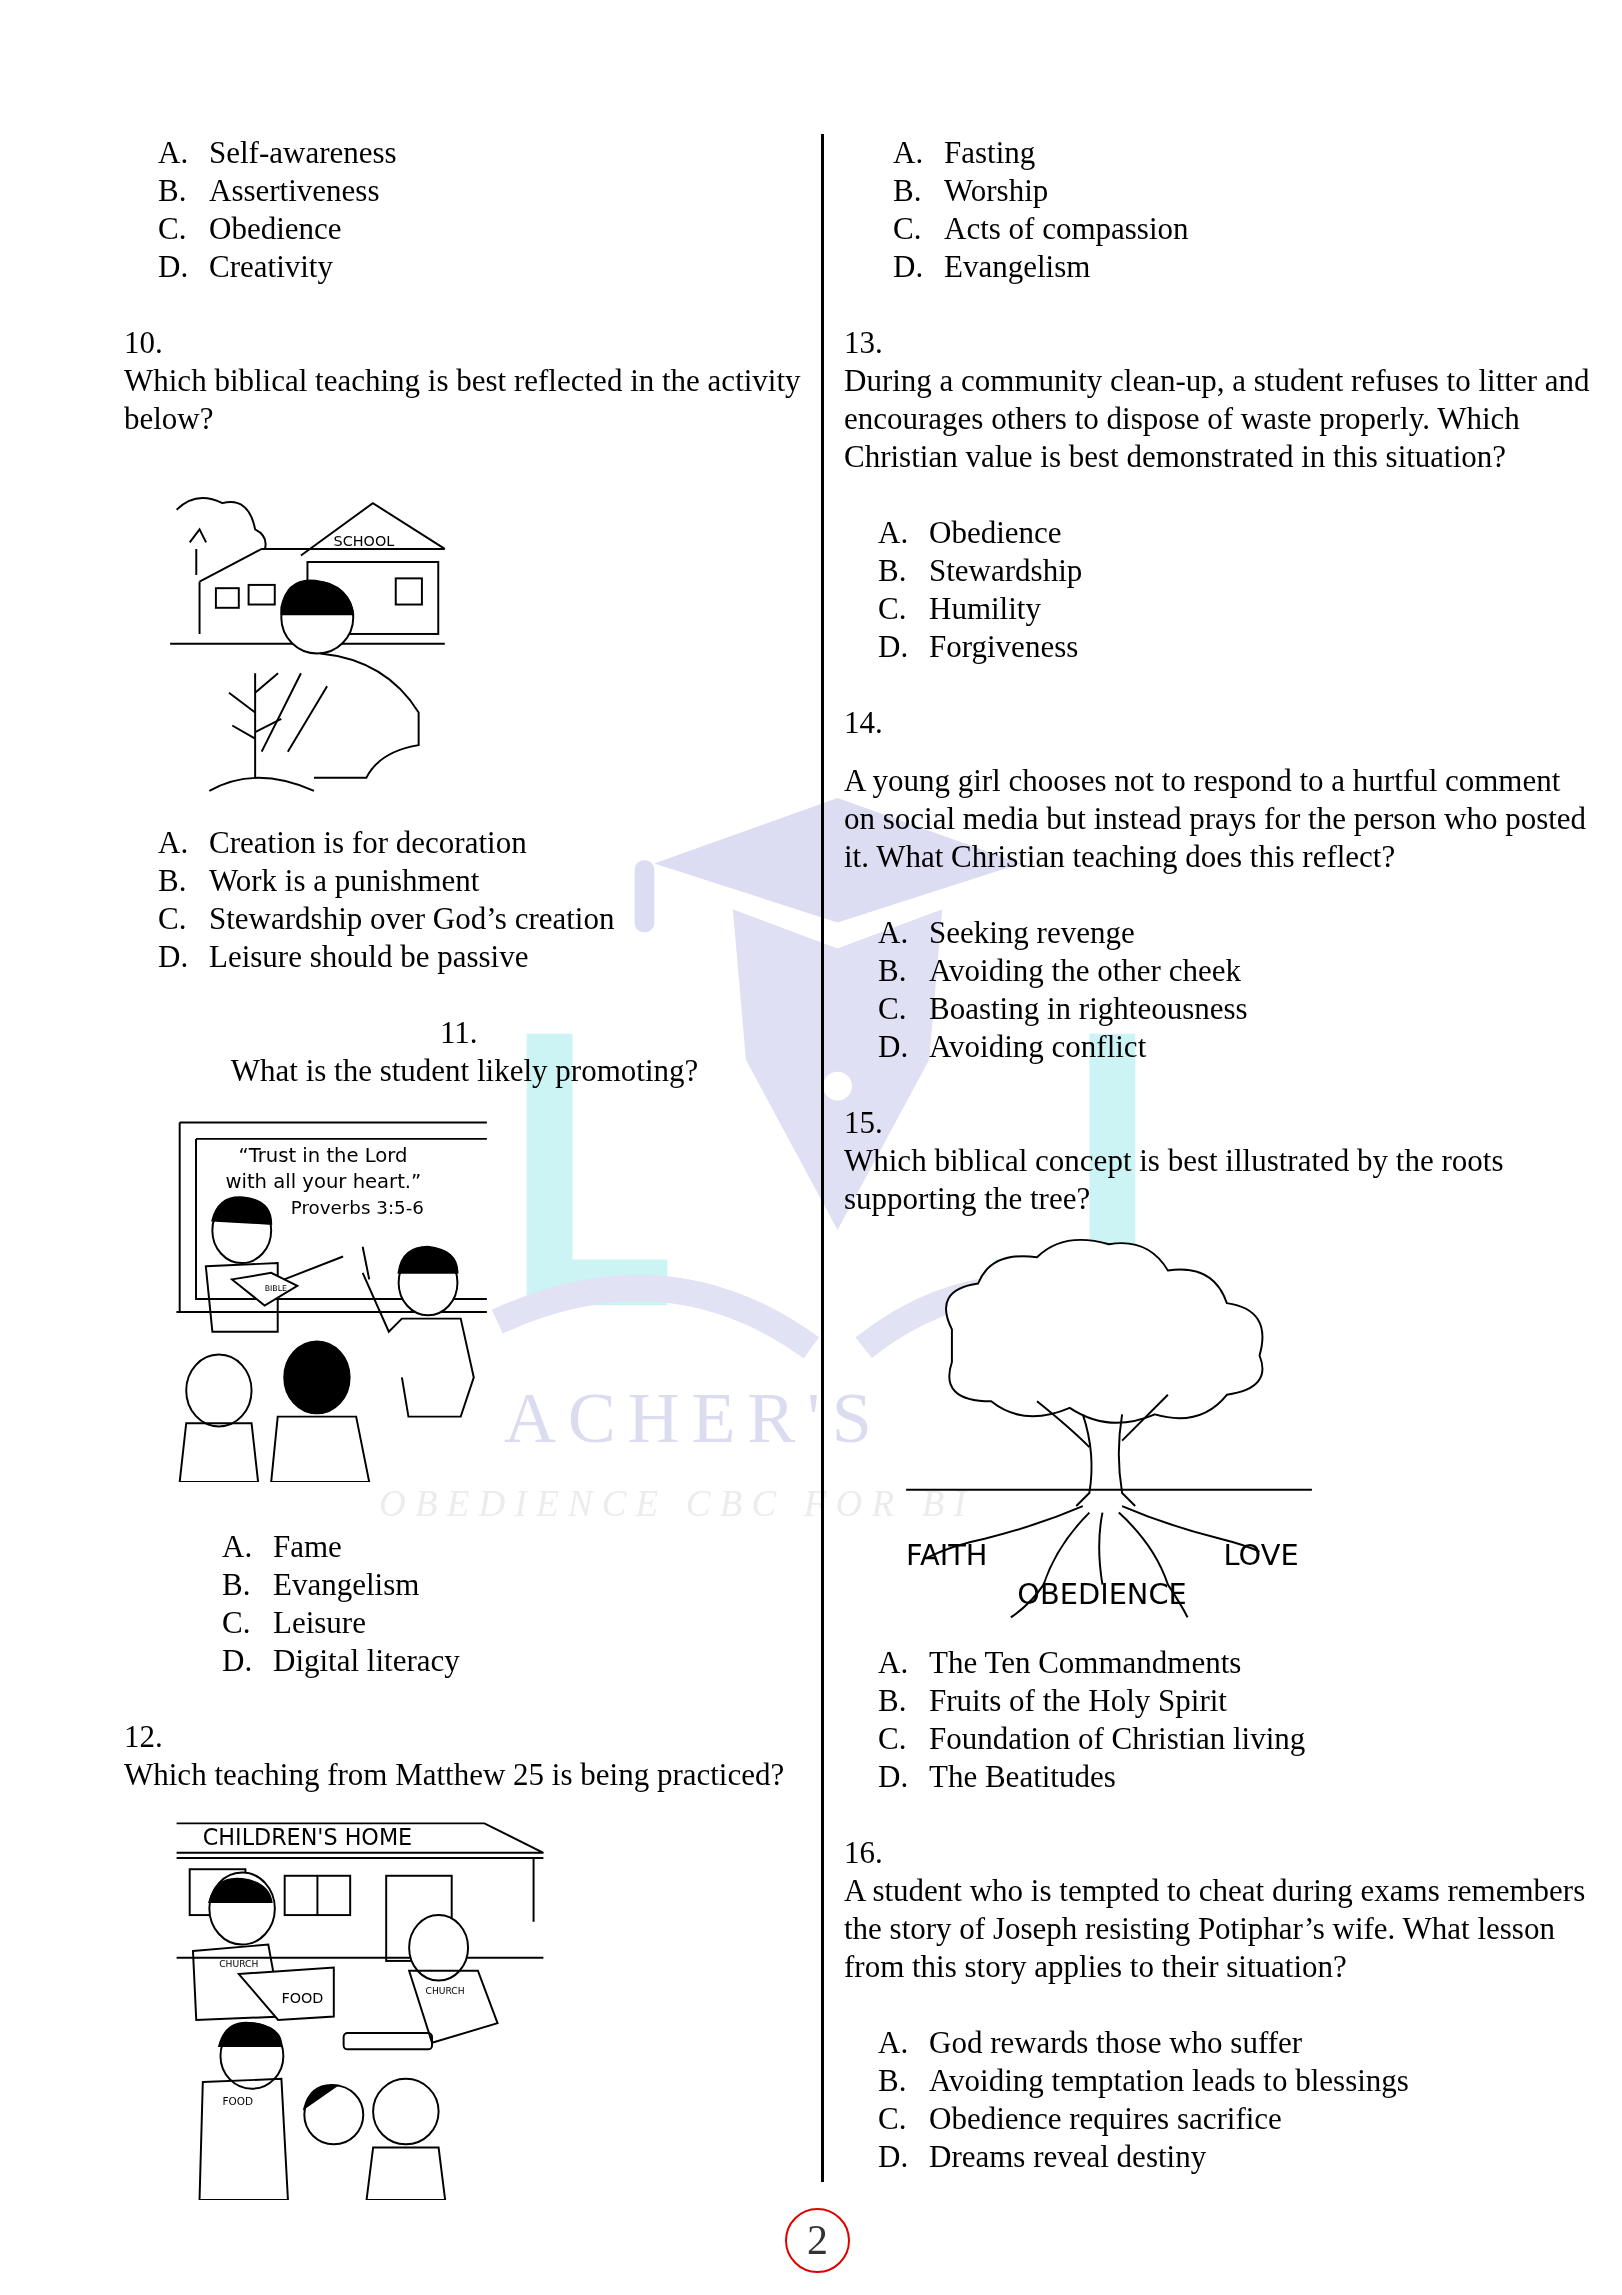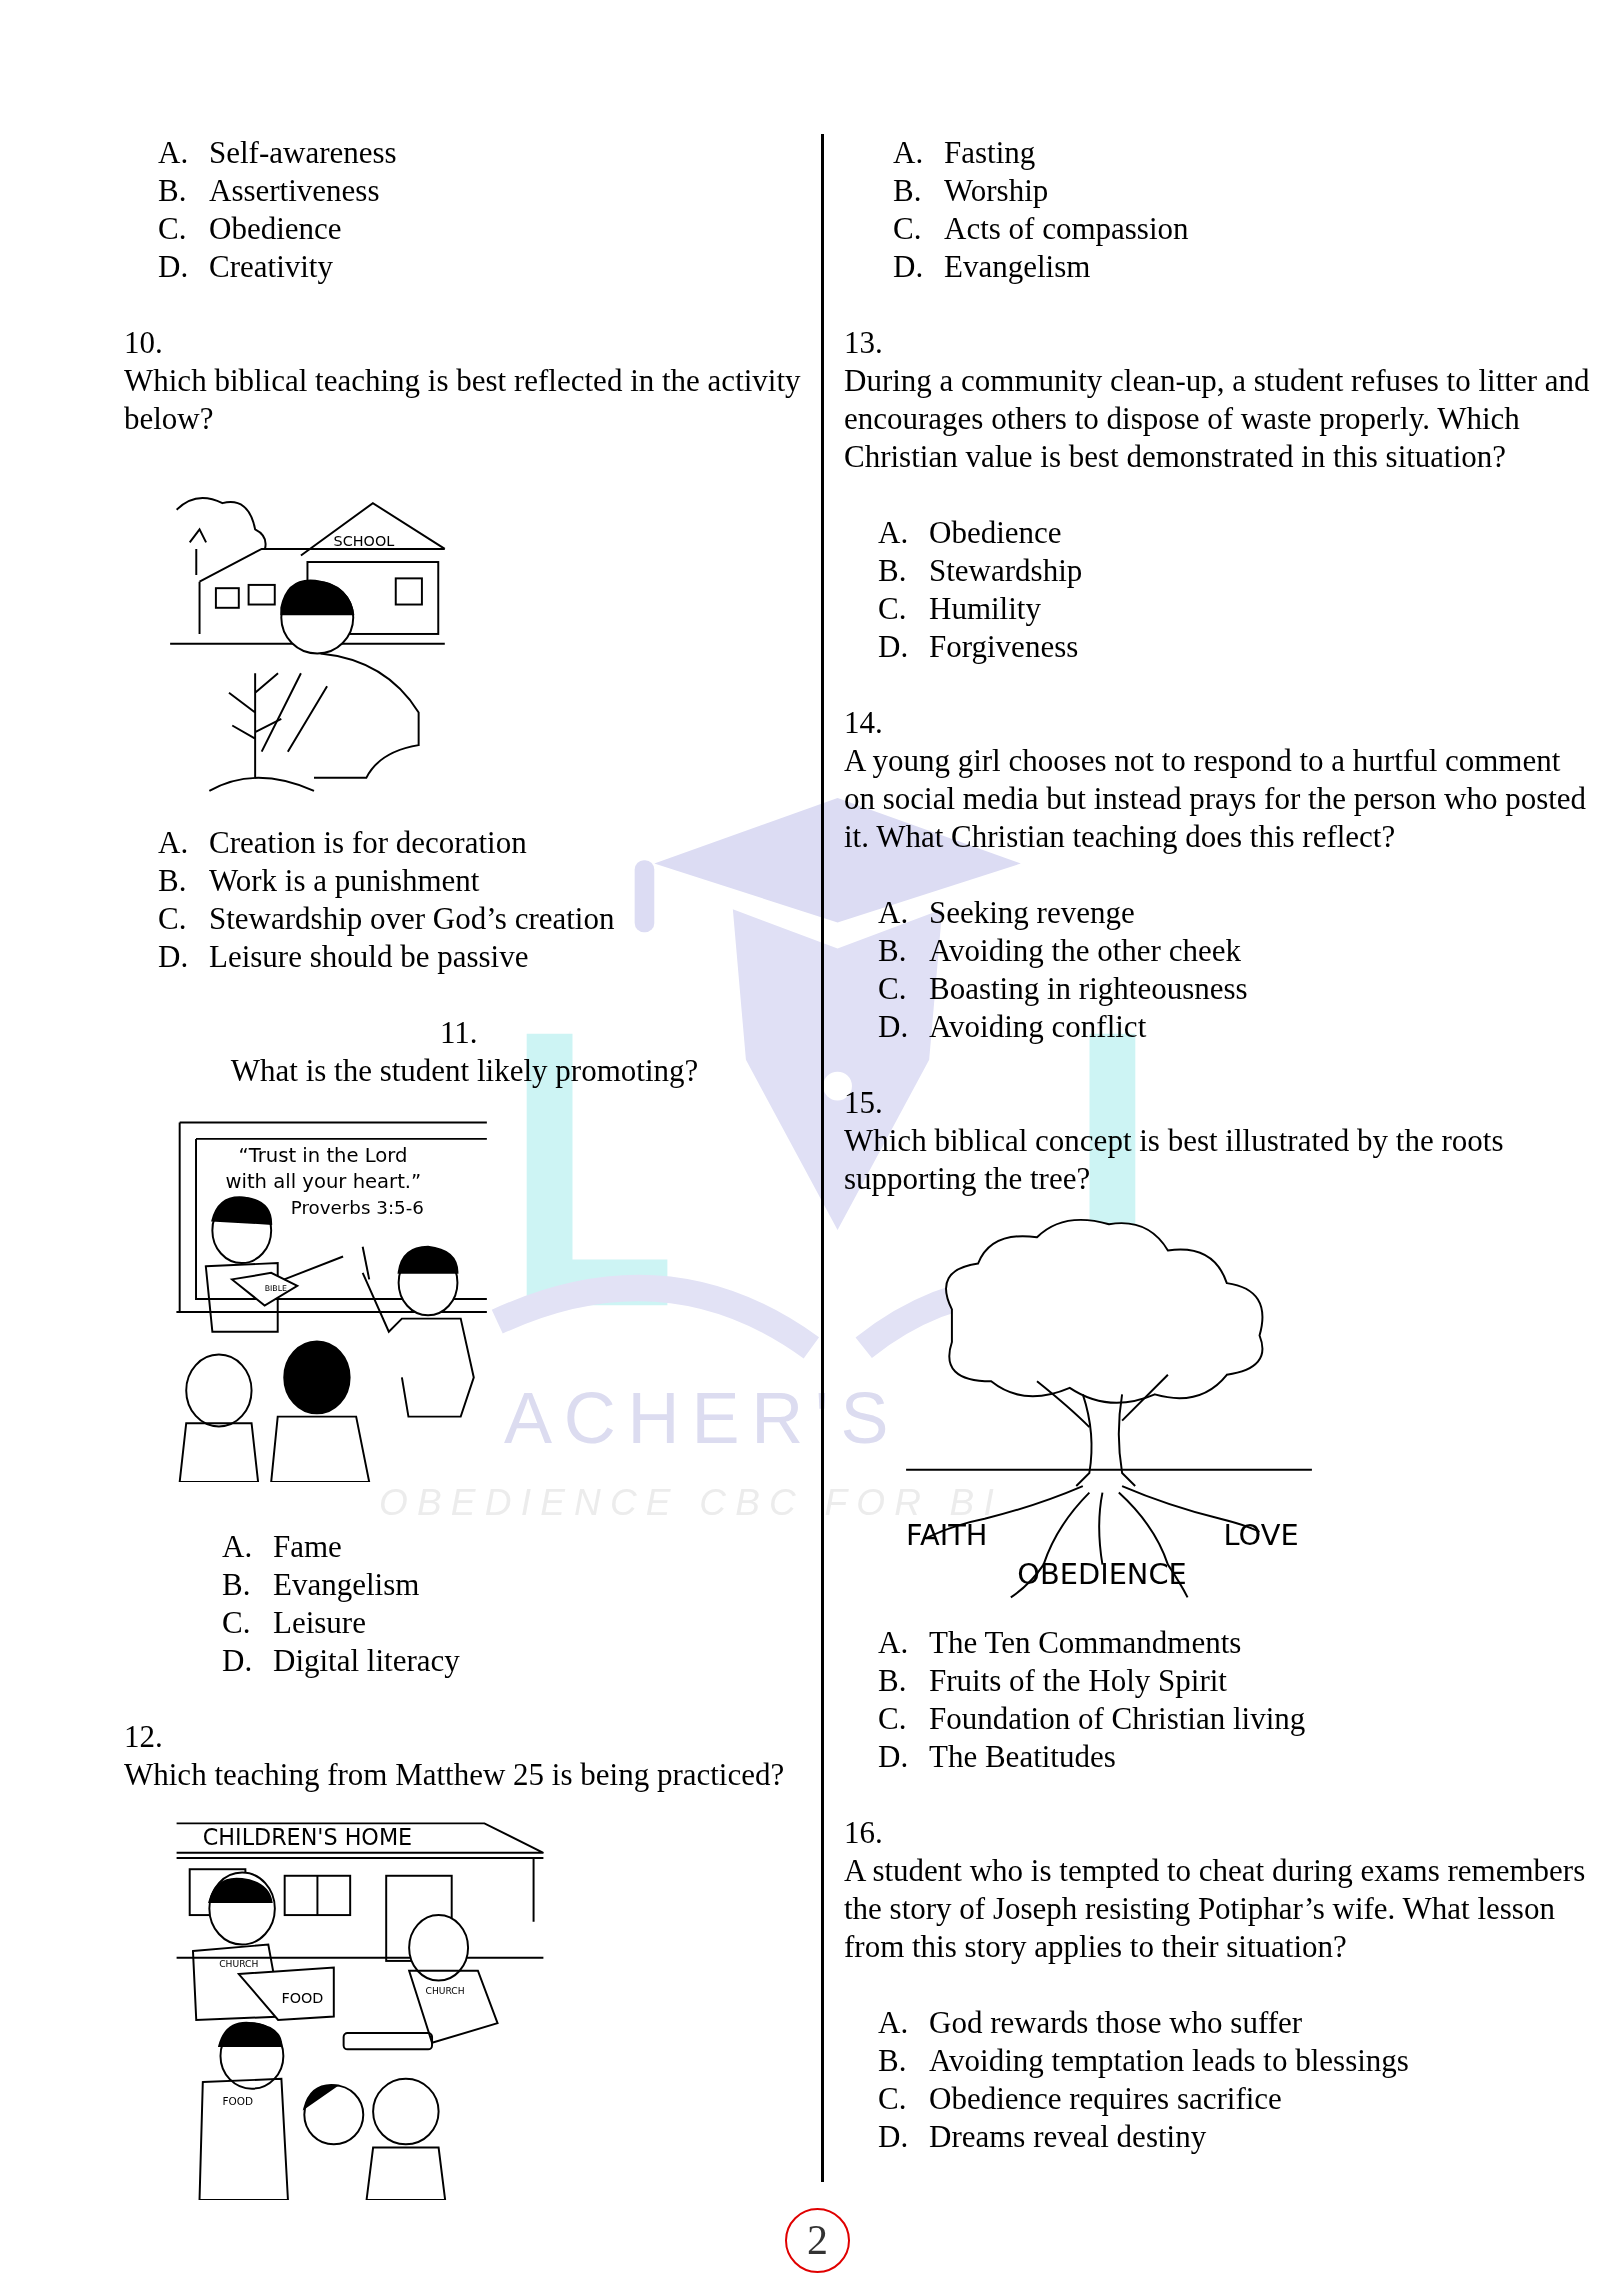--- a/index.html
+++ b/index.html
@@ -2,21 +2,21 @@
 <html style="font-size:10.5px"><head>
 <meta charset="utf-8">
 <style>
   html, body { margin: 0; padding: 0; background: #ffffff; }
   body { width: 1623px; height: 2295px; position: relative; overflow: hidden;
          font-family: "Liberation Serif", "DejaVu Serif", serif; color: #000; }
   .page { position: absolute; left: 0; top: 0; width: 1623px; height: 2295px; }
 
   
   .watermark { position: absolute; left: 471px; top: 785px; width: 720px; height: 753px; pointer-events: none; }
-  .wm-text { position: absolute; font-family: Liberation Sans, sans-serif; color: #dcdcf0; letter-spacing: 11.8px; }
+  .wm-text { position: absolute; font-family: Liberation Serif, serif; color: #dcdcf0; letter-spacing: 11.8px; }
   .wm-big { left: 33px; top: 592px; font-size: 72px; font-weight: 300; }
   .wm-small { left: -92px; top: 697px; font-size: 37px; font-style: italic; color: #ececec; letter-spacing: 9.2px; }
 
   
   .divider { position: absolute; left: 821px; top: 134px; width: 3.3px; height: 2048px; background: #000; }
 
   .col { position: absolute; font-size: 31px; line-height: 38px; }
   .col-left { left: 124px; top: 134px; width: 681px; }
   .col-right { left: 844px; top: 134px; width: 753px; }
 
@@ -235,21 +235,21 @@
       <li class="opt">
           <span class="letter">C.</span>
           <span>Humility</span>
         </li>
       <li class="opt">
           <span class="letter">D.</span>
           <span>Forgiveness</span>
         </li>
     </ul>
 
-    <div class="q" style="margin-top:38px;">
+    <div class="q" style="margin-top:38px;gap:20px;">
       <span class="num">14.</span>
       <span class="text">A young girl chooses not to respond to a hurtful comment on social media but instead prays for the person who posted it. What Christian teaching does this reflect?</span>
     </div>
     <ul class="opts" style="padding-left:34px; margin-top:38px;">
       <li class="opt">
           <span class="letter">A.</span>
           <span>Seeking revenge</span>
         </li>
       <li class="opt">
           <span class="letter">B.</span>

